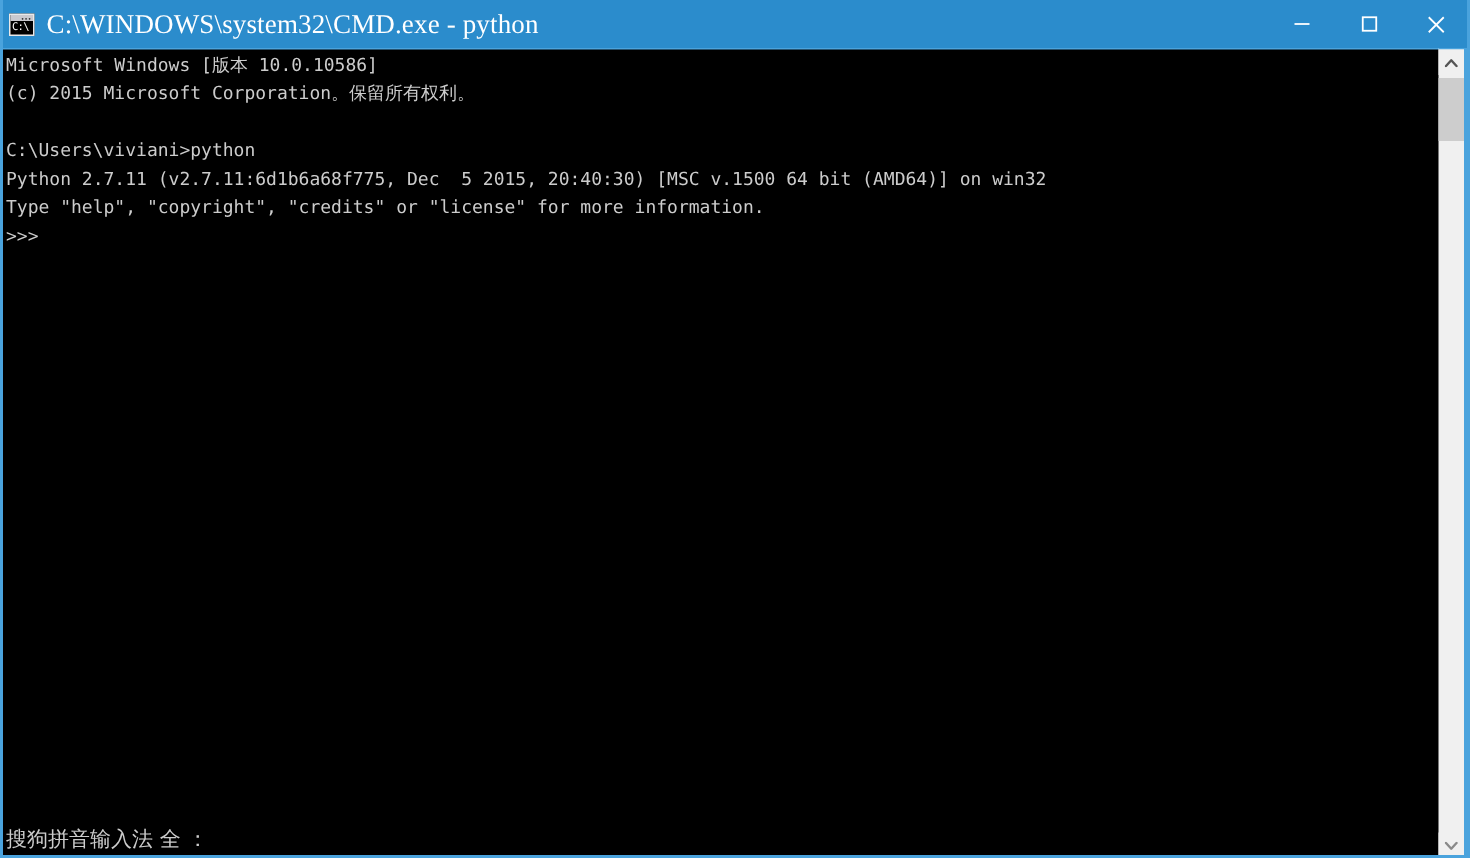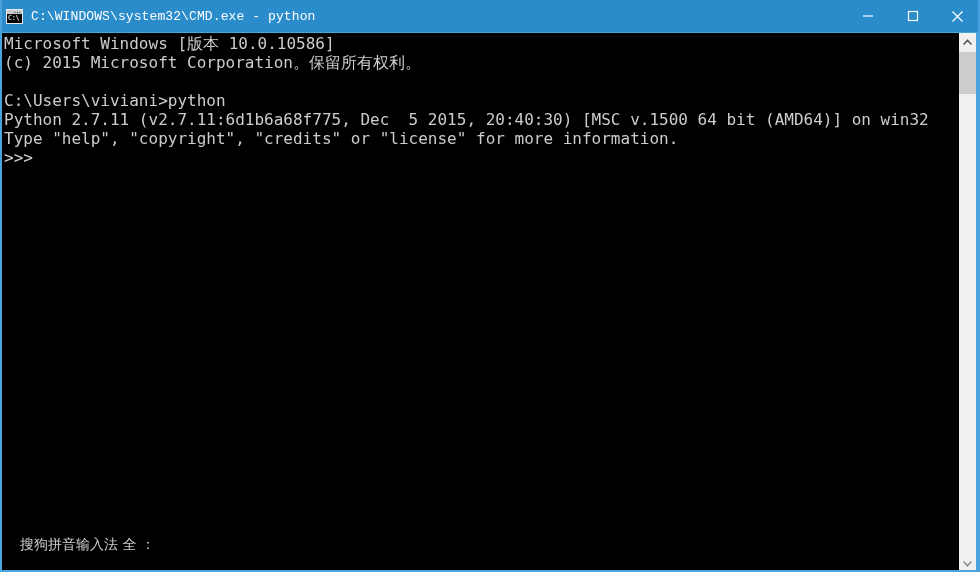--- a/index.html
+++ b/index.html
@@ -70,22 +70,22 @@
     top: 4px;
     color: #ffffff;
     font-family: "DejaVu Sans Mono", monospace;
     font-size: 7px;
     line-height: 9px;
     letter-spacing: -0.5px;
     white-space: nowrap;
   }
   .title-text {
     color: #ffffff;
-    font-family: Liberation Mono, monospace;
-    font-size: 13px;
+    font-family: Liberation Serif, serif;
+    font-size: 18px;
     letter-spacing: 0.1px;
     white-space: nowrap;
     flex: 1 1 auto;
     overflow: hidden;
   }
   .win-controls {
     display: flex;
     height: 32px;
     flex: 0 0 auto;
   }
@@ -113,30 +113,30 @@
     overflow: hidden;
   }
   .console-text {
     position: absolute;
     top: 1px;
     left: 2px;
     margin: 0;
     padding: 0;
     color: #cccccc;
     font-family: "DejaVu Sans Mono", monospace;
-    font-size: 16px;
+    font-size: 12px;
     line-height: 19px;
     white-space: pre;
     letter-spacing: 0px;
   }
   .ime-line {
     position: absolute;
     left: 2px;
     bottom: 2px;
-    margin: 16px;
+    margin: 0;
     color: #cccccc;
     font-family: "DejaVu Sans", sans-serif;
     font-size: 14px;
     line-height: 19px;
     white-space: pre;
   }
 
   
   .watermark {
     position: absolute;

